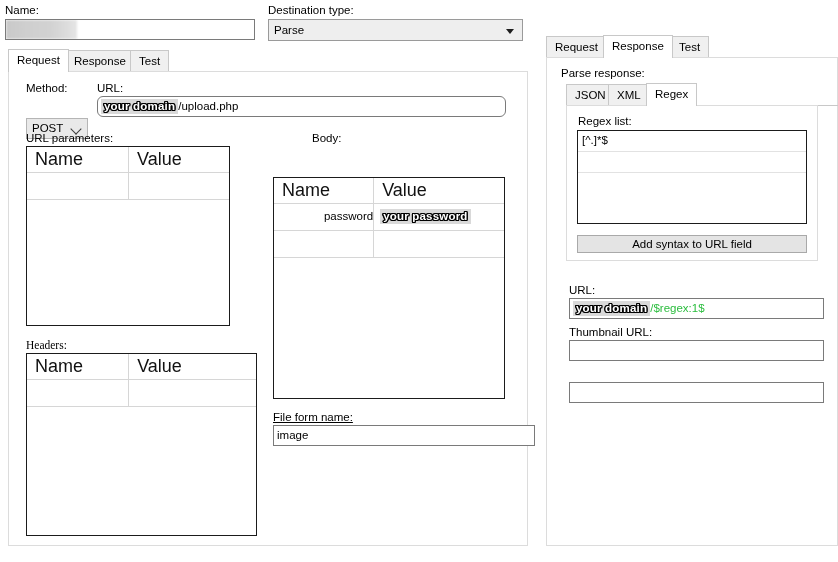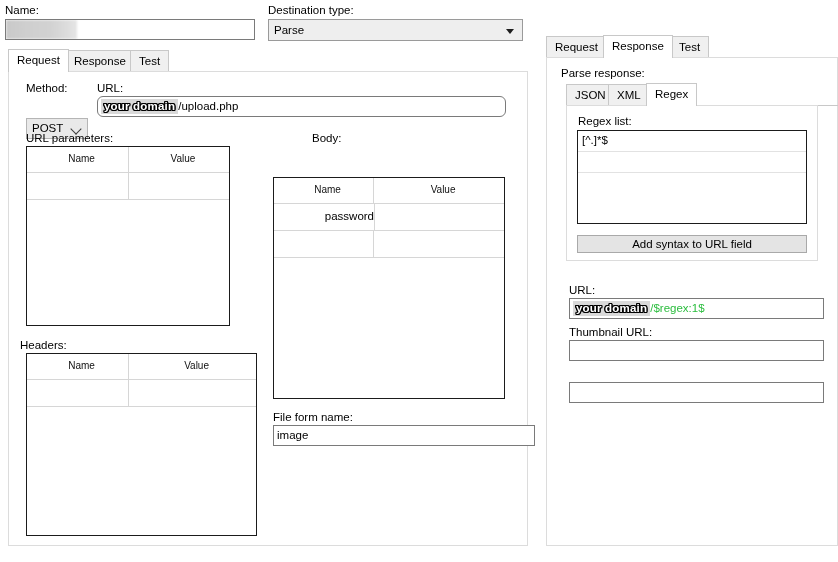--- a/index.html
+++ b/index.html
@@ -153,26 +153,25 @@
     overflow: hidden;
   }
   .grid .hdr {
     display: flex;
     height: 25px;
     border-bottom: 1px solid #d6d6d6;
   }
   .grid .hdr .cell {
     line-height: 24px;
     padding-left: 8px;
-    font-size: 10px;
+    font-size: 18px;
     color: #111;
     box-sizing: border-box;
     overflow: hidden;
     white-space: nowrap;
-    text-align: center;
   }
   .grid .hdr .cell.c0 { border-right: 1px solid #d6d6d6; }
   .grid .row {
     display: flex;
     height: 26px;
     border-bottom: 1px solid #d6d6d6;
   }
   .grid .row .cell {
     line-height: 25px;
     padding-left: 6px;
@@ -281,21 +280,21 @@
   <div class="hdr">
     <div class="cell c0" style="width:103px;">Name</div>
     <div class="cell" style="width:101px;">Value</div>
   </div>
   <div class="row">
     <div class="cell c0" style="width:103px;"></div>
     <div class="cell" style="width:101px;"></div>
   </div>
 </div>
 
-<div class="abs lbl" style="left:20px; top:338px;">Headers:</div>
+<div class="abs lbl" style="left:26px; top:338px;font-family:Liberation Serif, serif;">Headers:</div>
 <div class="grid" style="left:26px; top:353px; width:231px; height:183px;">
   <div class="hdr">
     <div class="cell c0" style="width:103px;">Name</div>
     <div class="cell" style="width:128px;">Value</div>
   </div>
   <div class="row">
     <div class="cell c0" style="width:103px;"></div>
     <div class="cell" style="width:128px;"></div>
   </div>
 </div>
@@ -306,28 +305,31 @@
   <span class="chev"></span>
 </div>
 
 <div class="grid" style="left:273px; top:177px; width:232px; height:222px;">
   <div class="hdr">
     <div class="cell c0" style="width:101px;">Name</div>
     <div class="cell" style="width:131px;">Value</div>
   </div>
   <div class="row">
     <div class="cell c0" style="width:101px;">password</div>
+    <div class="cell" style="width:131px;">
+      <span class="redact-text">your password</span>
+    </div>
   </div>
   <div class="row">
     <div class="cell c0" style="width:101px;"></div>
     <div class="cell" style="width:131px;"></div>
   </div>
 </div>
 
-<div class="abs lbl" style="left:273px; top:410px;">File form name:</div>
+<div class="abs lbl" style="left:273px; top:410px;text-decoration:underline;">File form name:</div>
 <div class="abs tbox" style="left:273px; top:425px; width:262px;">
   <span>image</span>
 </div>
 
 <div class="tabstrip" style="left:546px; top:35px; width:292px;">
   <div class="baseline"></div>
   <div class="tab" style="left:0px;">Request</div>
   <div class="tab sel" style="left:57px;">Response</div>
   <div class="tab" style="left:124px;">Test</div>
 </div>

